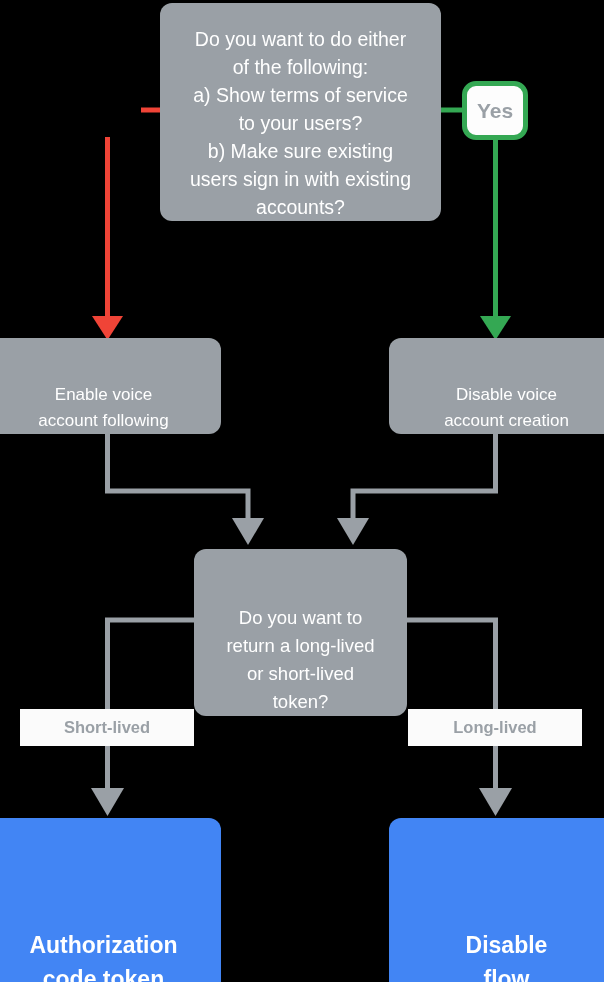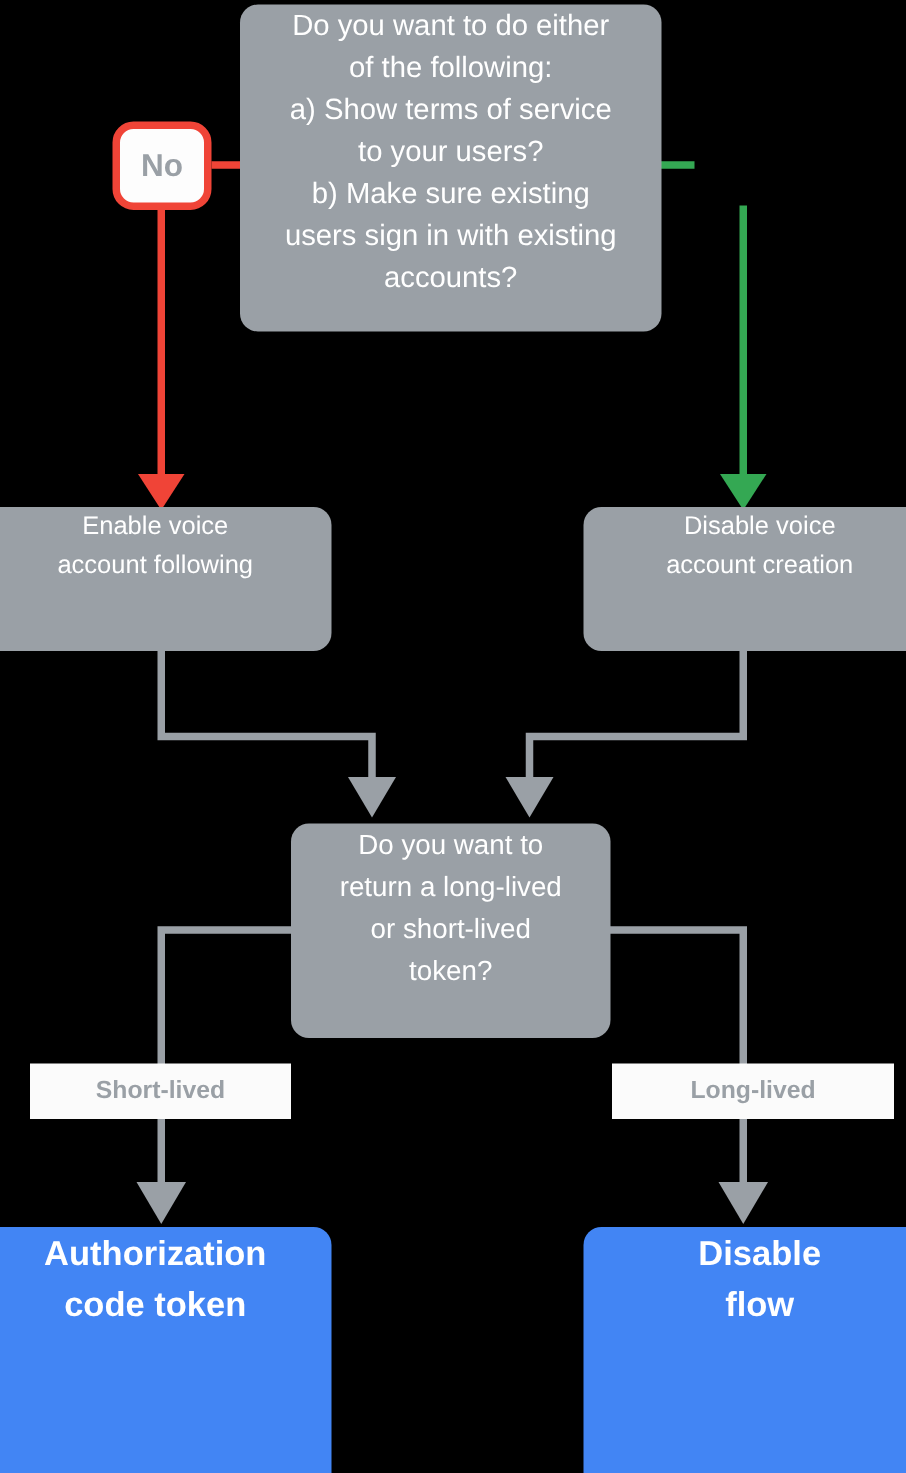--- a/index.html
+++ b/index.html
@@ -22,21 +22,21 @@
     left: 0;
     top: 0;
     width: 604px;
     height: 982px;
     pointer-events: none;
   }
   .node {
     position: absolute;
     box-sizing: border-box;
     display: flex;
-    align-items: flex-start;
+    align-items: flex-end;
     justify-content: center;
     text-align: center;
   }
   .decision-node, .process-node {
     background: #9aa0a6;
     border-radius: 12px;
     color: #ffffff;
   }
   .decision-top {
     left: 160px;
@@ -62,21 +62,21 @@
     width: 235px;
     height: 96px;
     font-size: 17px;
     line-height: 26px;
     padding: 0 16px;
   }
   .decision-bottom {
     left: 194px;
     top: 549px;
     width: 213px;
-    height: 143px;
+    height: 167px;
     font-size: 18.5px;
     line-height: 28px;
     padding: 0 28px;
   }
   .terminal-node {
     background: #4285f4;
     border-radius: 12px;
     color: #ffffff;
     font-weight: bold;
   }
@@ -137,21 +137,21 @@
   }
   .label-short {
     left: 20px;
     top: 709px;
     width: 174px;
     height: 37px;
   }
   .label-long {
     left: 408px;
     top: 709px;
-    width: 188px;
+    width: 174px;
     height: 37px;
   }
   .node-text {
     display: block;
     white-space: pre-line;
   }
 </style>
 </head>
 <body>
 
@@ -212,24 +212,24 @@
   <div class="node terminal-node terminal-left">
     <span class="node-text">Authorization
 code token</span>
   </div>
 
   <div class="node terminal-node terminal-right">
     <span class="node-text">Disable
 flow</span>
   </div>
 
-  <div class="badge badge-no">
-    <span>No</span>
-  </div>
-
+
+  <div class="badge badge-yes">
+    <span>Yes</span>
+  </div>
 
   <div class="edge-label label-short">
     <span>Short-lived</span>
   </div>
 
   <div class="edge-label label-long">
     <span>Long-lived</span>
   </div>
 
 </div>

